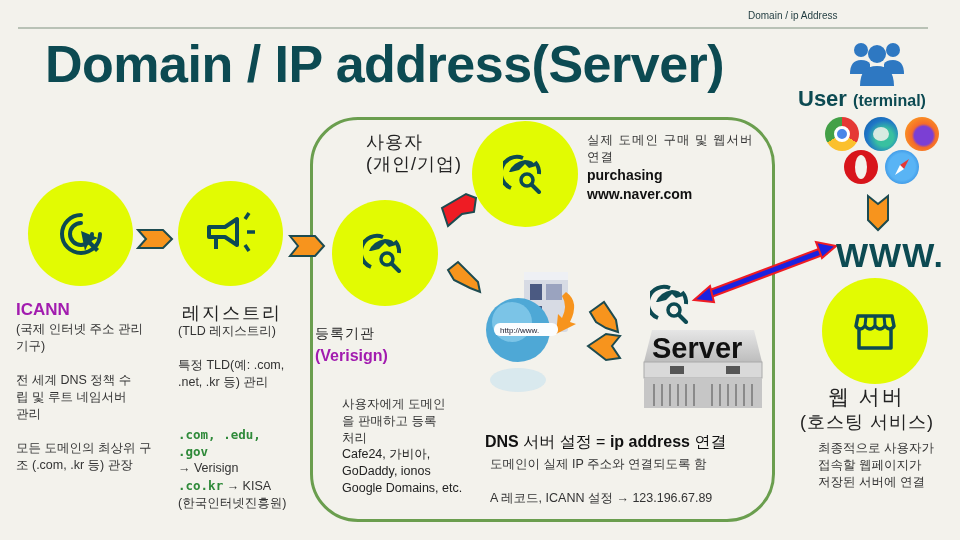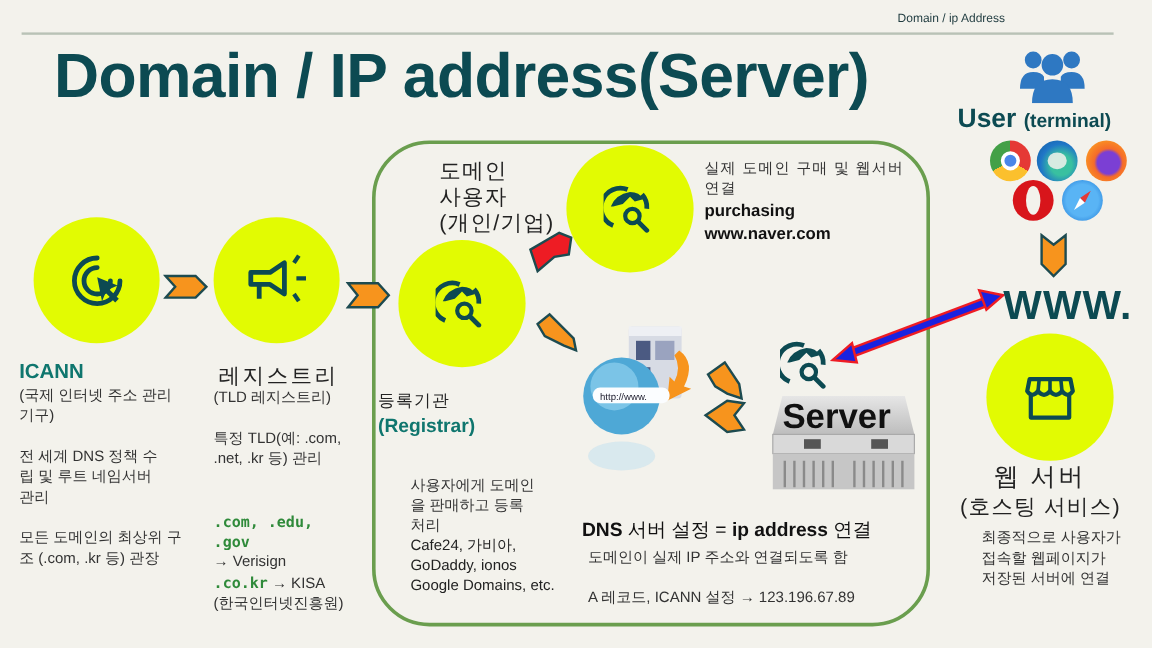--- a/index.html
+++ b/index.html
@@ -24,21 +24,21 @@
   .circle {
     border-radius: 50%;
     background: #e2fb02;
     display: flex; align-items: center; justify-content: center;
   }
   .circle svg { display: block; }
   .green-box {
     left: 310px; top: 117px; width: 465px; height: 405px;
     border: 3px solid #6a9e4e; border-radius: 48px;
   }
-  .lbl-h { font-weight: bold; font-size: 17px; color: #0f766e; }
+  .lbl-h { font-weight: bold; font-size: 17px; color: #a21caf; }
   .txt { font-size: 12.5px; line-height: 17px; color: #333; }
   .mono-green { font-family: "DejaVu Sans Mono", monospace; color: #2f8a3a; font-weight: bold; font-size: 12.5px; }
   .kr-lg { font-size: 18px; color: #222; letter-spacing: 1px; }
   .dns-title { font-size: 16px; color: #111; margin-top: 16px; }
   .dns-title b { font-weight: bold; }
   .www { left: 836px; top: 236px; font-size: 34px; font-weight: bold; color: #0c4a52; letter-spacing: 1px; }
   .user-label { left: 798px; top: 86px; font-size: 22px; font-weight: bold; color: #0c4a52; }
   .user-label span { font-size: 16px; }
   .browser { width: 34px; height: 34px; border-radius: 50%; position: absolute; }
 </style>
@@ -71,21 +71,20 @@
     <line x1="44" y1="23" x2="52" y2="23" stroke="#0c4a52" stroke-width="3.5"></line>
     <line x1="42" y1="36" x2="46" y2="42" stroke="#0c4a52" stroke-width="3.5"></line>
   </svg>
 </div>
 
 <svg class="abs" style="left:288px;top:234px;" width="38" height="24">
   <polygon points="2,2 27,2 36,12 27,22 2,22 10,12" fill="#f7941d" stroke="#1d4b50" stroke-width="2"></polygon>
 </svg>
 
 <div class="abs kr-lg" style="left:366px;top:131px;line-height:22px;">
-  <div>도메인</div>
   <div>사용자</div>
   <div>(개인/기업)</div>
 </div>
 
 <div class="abs circle" style="left:332px;top:200px;width:106px;height:106px;">
   <svg width="44" height="40" viewBox="0 0 44 40">
     <path d="M20 4 A16 16 0 0 0 8 34" fill="none" stroke="#0c4a52" stroke-width="4"></path>
     <path d="M6 18 Q10 8 22 6 Q30 6 33 12 L26 14 L22 10 L16 16 L8 18 Z" fill="#0c4a52"></path>
     <path d="M32 8 A16 16 0 0 1 36 20" fill="none" stroke="#0c4a52" stroke-width="4"></path>
     <circle cx="24" cy="26" r="6" fill="none" stroke="#0c4a52" stroke-width="3.5"></circle>
@@ -186,21 +185,21 @@
   <polygon points="146,8 126,4 132,20" fill="#1a22e0" stroke="#ee1c24" stroke-width="2"></polygon>
 </svg>
 
 <div class="abs dns-title" style="left:485px;top:416px;">
   <b>DNS</b><span> 서버 설정 = </span><b> ip address</b><span> 연결</span>
 </div>
 <div class="abs txt" style="left:490px;top:456px;">도메인이 실제 IP 주소와 연결되도록 함</div>
 <div class="abs txt" style="left:490px;top:490px;">A 레코드, ICANN 설정 → 123.196.67.89</div>
 
 <div class="abs kr-lg" style="left:315px;top:325px;font-size:14px;">등록기관</div>
-<div class="abs lbl-h" style="left:315px;top:347px;font-size:16px;">(Registrar)</div>
+<div class="abs lbl-h" style="left:315px;top:347px;font-size:16px;">(Verisign)</div>
 <div class="abs txt" style="left:342px;top:360px;width:110px;margin-top:36px;">사용자에게 도메인을 판매하고 등록 처리</div>
 <div class="abs txt" style="left:342px;top:446px;width:126px;color:#222;">Cafe24, 가비아, GoDaddy, ionos Google Domains, etc.</div>
 
 <div class="abs lbl-h" style="left:16px;top:300px;">ICANN</div>
 <div class="abs txt" style="left:16px;top:321px;width:130px;">(국제 인터넷 주소 관리기구)</div>
 <div class="abs txt" style="left:16px;top:372px;width:125px;">전 세계 DNS 정책 수립 및 루트 네임서버 관리</div>
 <div class="abs txt" style="left:16px;top:440px;width:140px;">모든 도메인의 최상위 구조 (.com, .kr 등) 관장</div>
 
 <div class="abs kr-lg" style="left:182px;top:301px;font-size:18px;letter-spacing:2px;">레지스트리</div>
 <div class="abs txt" style="left:178px;top:323px;">(TLD 레지스트리)</div>

